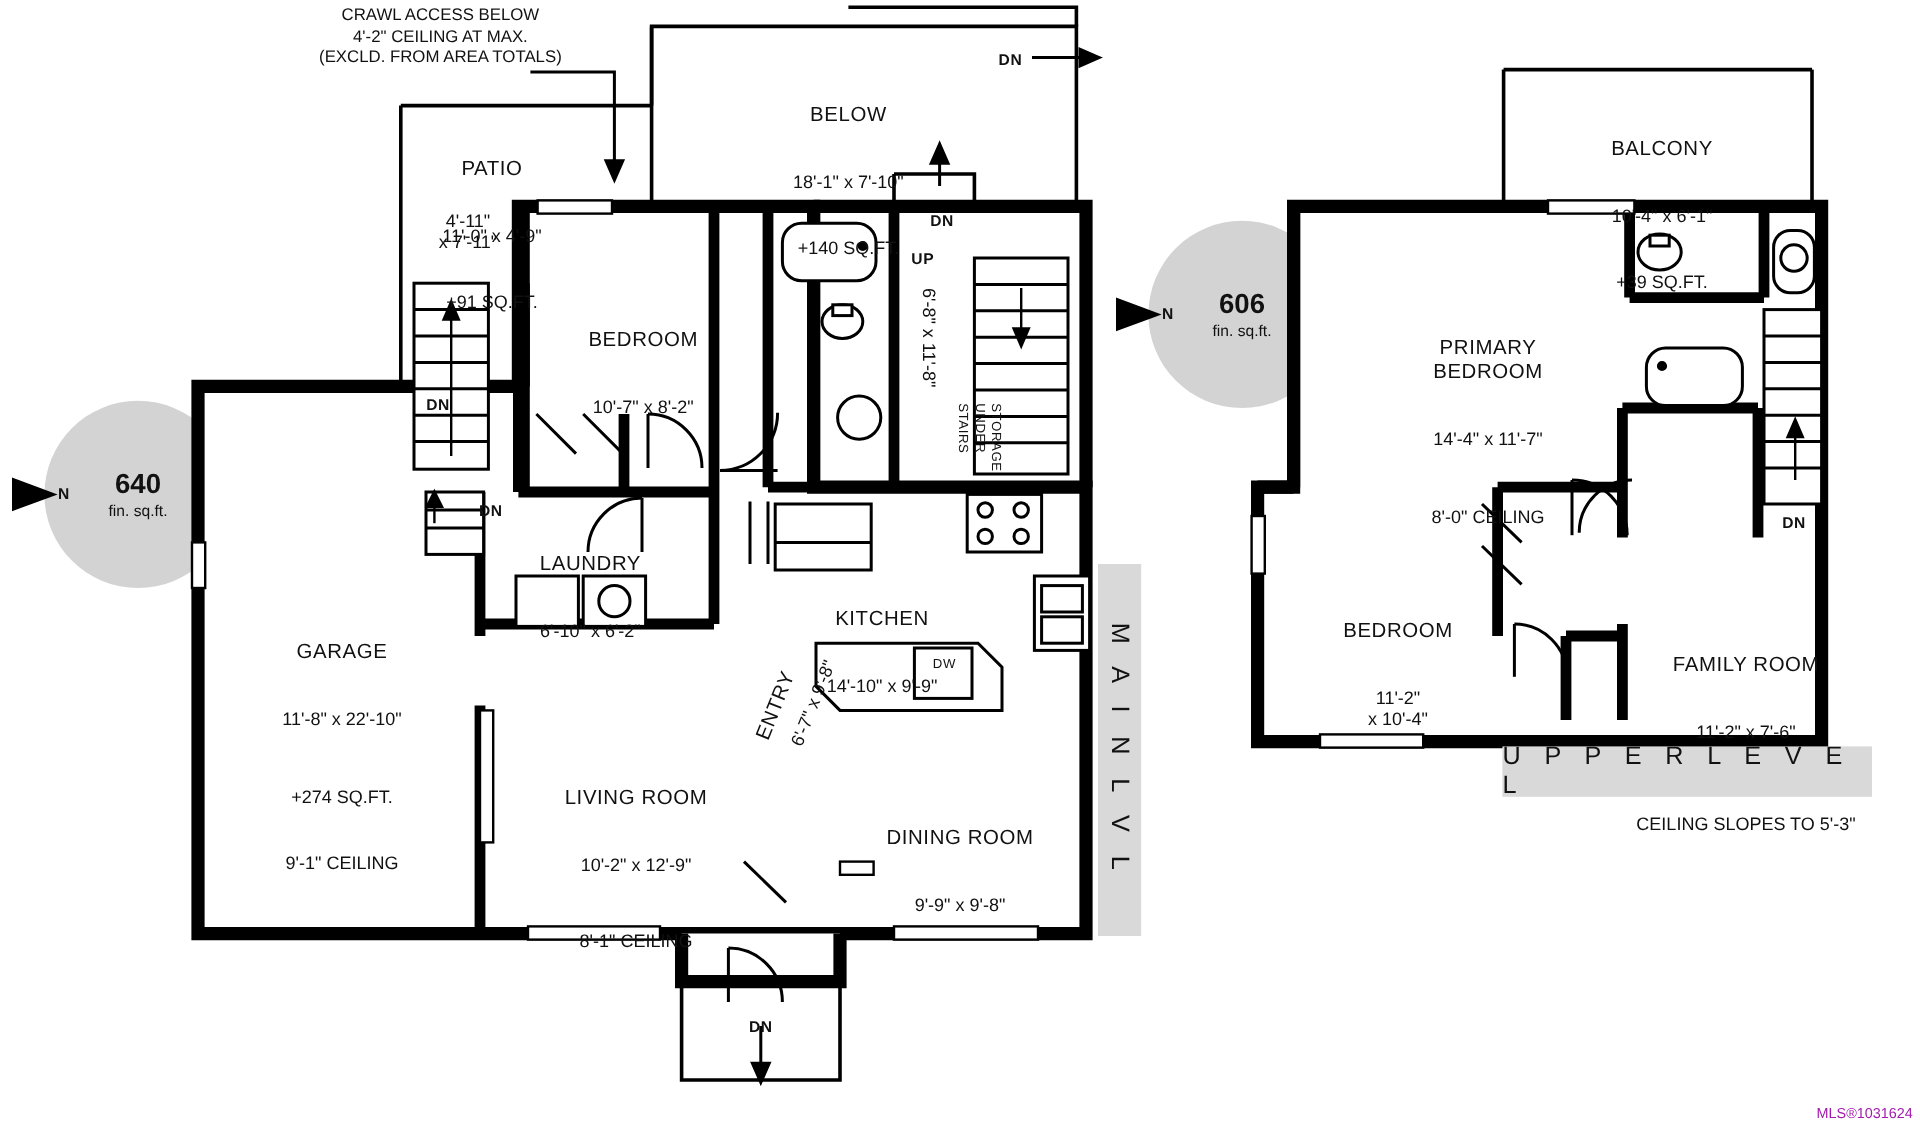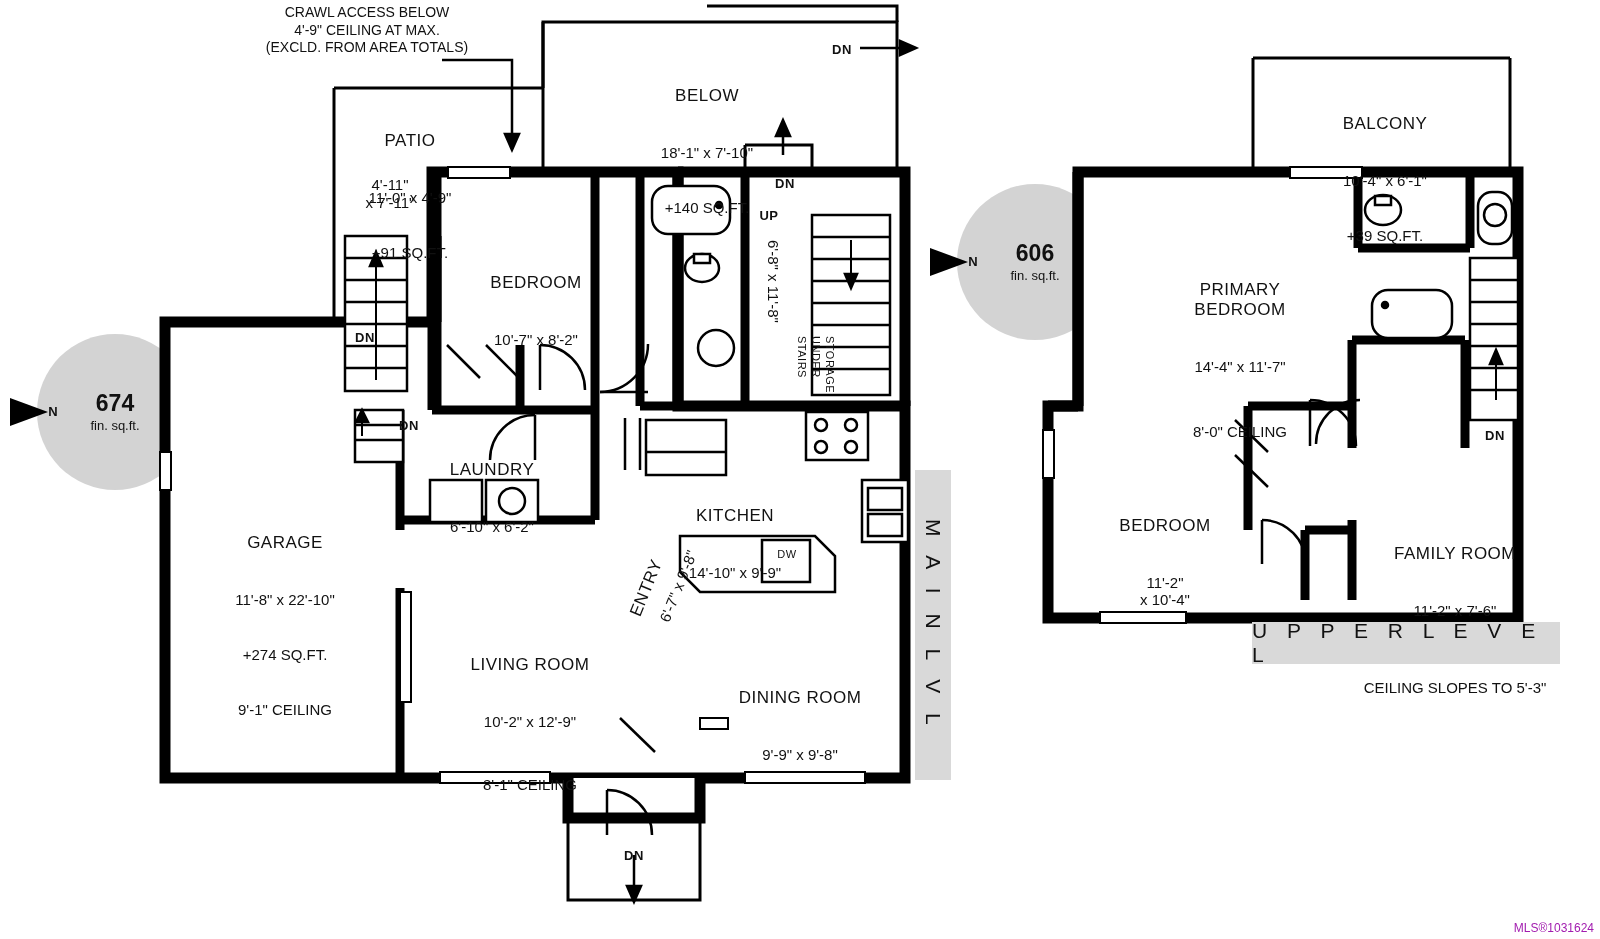--- a/index.html
+++ b/index.html
@@ -207,25 +207,25 @@
     <path d="M860,48 L905,48"></path>
       <polygon points="916,48 900,41 900,55" fill="#000"></polygon>
     <path d="M783,155 L783,130"></path>
       <polygon points="783,120 776,136 790,136" fill="#000"></polygon>
     <path d="M634,855 L634,890"></path>
       <polygon points="634,902 627,886 641,886" fill="#000"></polygon>
   </g>
 </svg>
 
 <div class="lbl note" style="left:252px;top:4px;width:230px;">CRAWL ACCESS BELOW
-4'-9" CEILING AT MAX.
+4'-2" CEILING AT MAX.
 (EXCLD. FROM AREA TOTALS)</div>
 
 <div class="sqft-badge" style="left:60px;top:390px;width:110px;">
-  <div class="sqft-num">674</div>
+  <div class="sqft-num">640</div>
   <div class="sqft-txt">fin. sq.ft.</div>
 </div>
 <div class="lbl small" style="left:40px;top:404px;width:26px;font-weight:bold;">N</div>
 
 <div class="sqft-badge" style="left:980px;top:240px;width:110px;">
   <div class="sqft-num">606</div>
   <div class="sqft-txt">fin. sq.ft.</div>
 </div>
 <div class="lbl small" style="left:960px;top:254px;width:26px;font-weight:bold;">N</div>
 
@@ -249,21 +249,21 @@
 </div>
 
 <div class="lbl" style="left:412px;top:422px;width:160px;">
   <div class="room-name">LAUNDRY</div>
   <div class="room-dim">6'-10" x 6'-2"</div>
 </div>
 
 <div class="lbl" style="left:175px;top:495px;width:220px;">
   <div class="room-name">GARAGE</div>
   <div class="room-dim">11'-8" x 22'-10"</div>
-  <div class="room-dim" style="">+274 SQ.FT.</div>
+  <div class="room-dim" style="margin-top:10px;">+274 SQ.FT.</div>
   <div class="room-dim">9'-1" CEILING</div>
 </div>
 
 <div class="lbl" style="left:625px;top:468px;width:220px;">
   <div class="room-name">KITCHEN</div>
   <div class="room-dim">14'-10" x 9'-9"</div>
 </div>
 
 <div class="lbl" style="left:420px;top:617px;width:220px;">
   <div class="room-name">LIVING ROOM</div>

